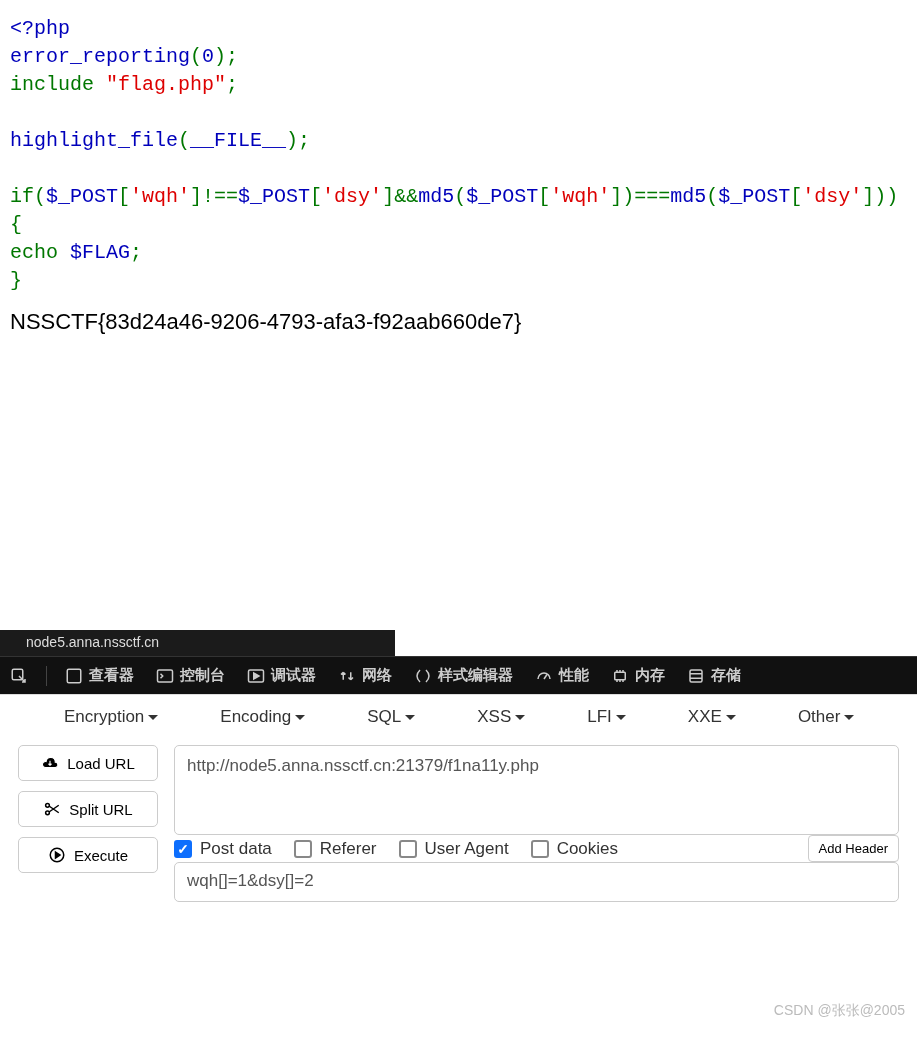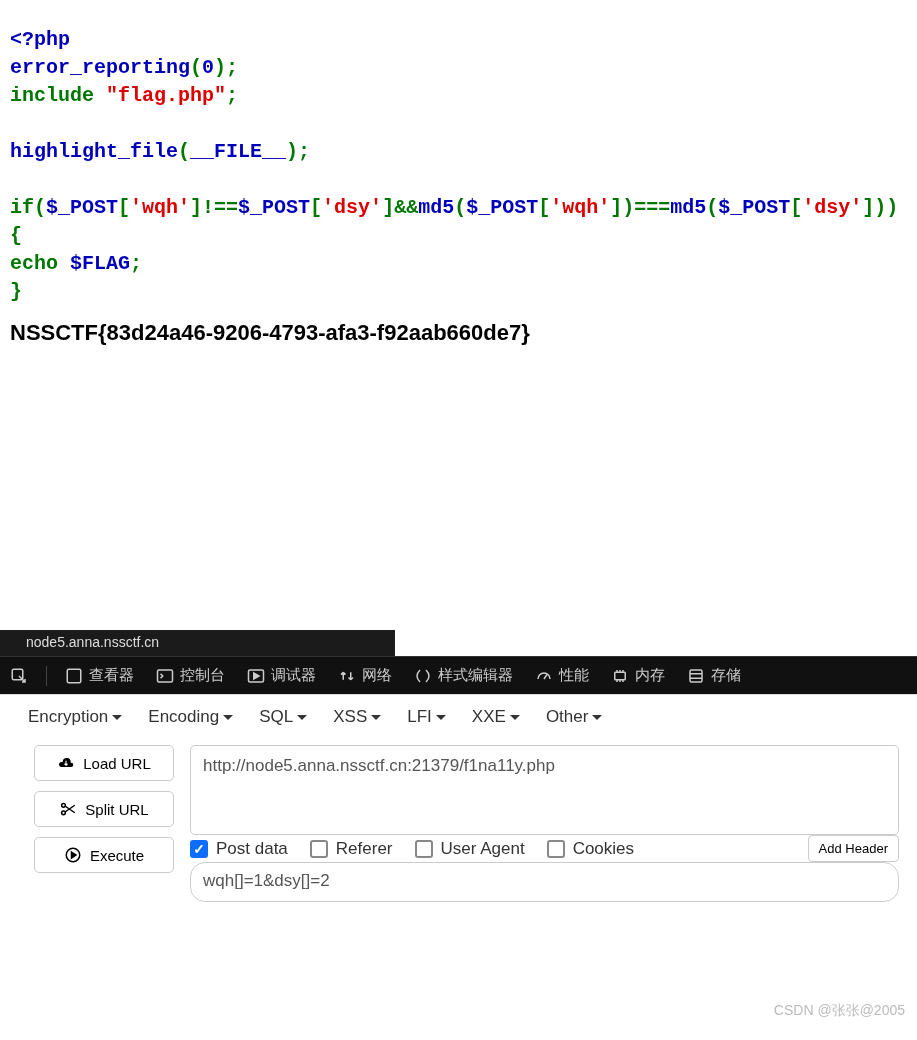--- a/index.html
+++ b/index.html
@@ -1,45 +1,45 @@
 <!DOCTYPE html>
 <html><head>
 <meta charset="utf-8">
 <style>
   * { box-sizing: border-box; margin: 0; padding: 0; }
   body { font-family: Arial, sans-serif; width: 917px; height: 1040px; background: #fff; overflow: hidden; position: relative; }
   
-  .code-area { padding: 26px 10px; font-family: "Courier New", monospace; font-size: 20px; line-height: 1.4; font-weight: bold; }
+  .code-area { padding: 15px 10px; font-family: "Courier New", monospace; font-size: 20px; line-height: 1.4; }
   .code-area .kw { color: #007700; }
   .code-area .fn { color: #0000BB; }
   .code-area .str { color: #DD0000; }
   .code-area .var { color: #0000BB; }
   .code-area .punct { color: #007700; }
   .code-area .num { color: #0000BB; }
   .flag-output { font-family: Arial, sans-serif; font-size: 22px; color: #000; margin-top: 12px; }
   
   .status-bar { position: absolute; top: 630px; left: 0; width: 395px; height: 26px; background: #1b1b1b; color: #ddd; font-size: 14px; padding: 4px 26px; }
   
   .devtools-tabs { position: absolute; top: 656px; left: 0; width: 917px; height: 38px; background: #111; color: #ccc; display: flex; align-items: center; font-size: 15px; padding: 0 6px; gap: 14px; border-top: 1px solid #333; }
-  .devtools-tabs .tab-item { display: flex; align-items: center; gap: 6px; cursor: pointer; padding: 6px 4px; white-space: nowrap; }
+  .devtools-tabs .tab-item { display: flex; align-items: center; gap: 6px; cursor: pointer; padding: 6px 4px; white-space: nowrap; font-weight: bold; }
   .devtools-tabs .icon-svg { width: 18px; height: 18px; }
   
   .hackbar { position: absolute; top: 694px; left: 0; width: 917px; background: #fff; border-top: 1px solid #ddd; padding: 12px 18px; }
   .hackbar-menu { display: flex; gap: 26px; font-size: 17px; color: #333; margin-bottom: 18px; padding-left: 10px; }
-  .hackbar-menu .menu-item { display: flex; align-items: center; gap: 4px; cursor: pointer; }
+  .hackbar-menu .menu-item { display: flex; align-items: center; gap: 4px; cursor: pointer; margin-left: 36px; }
   .caret { width: 0; height: 0; border-left: 5px solid transparent; border-right: 5px solid transparent; border-top: 5px solid #333; display: inline-block; }
   
   .hackbar-body { display: flex; gap: 16px; }
   .left-buttons { display: flex; flex-direction: column; gap: 10px; }
-  .btn { border: 1px solid #ccc; border-radius: 5px; padding: 8px 14px; font-size: 15px; background: #fff; display: flex; align-items: center; gap: 8px; cursor: pointer; min-width: 140px; justify-content: center; margin-left: 16px; }
+  .btn { border: 1px solid #ccc; border-radius: 5px; padding: 8px 14px; font-size: 15px; background: #fff; display: flex; align-items: center; gap: 8px; cursor: pointer; min-width: 140px; justify-content: center; }
   .btn .bicon { width: 18px; height: 18px; }
   
   .right-panel { flex: 1; display: flex; flex-direction: column; }
   .url-box { border: 1px solid #ccc; border-radius: 5px; padding: 10px 12px; font-size: 17px; color: #555; height: 90px; font-family: Arial; }
-  .post-box { border: 1px solid #ccc; border-radius: 15px; padding: 8px 12px; font-size: 17px; color: #555; height: 40px; font-family: Arial; }
+  .post-box { border: 1px solid #ccc; border-radius: 5px; padding: 8px 12px; font-size: 17px; color: #555; height: 40px; font-family: Arial; }
   
   .options-row { display: flex; align-items: center; gap: 22px; font-size: 17px; color: #333; }
   .chk { display: flex; align-items: center; gap: 8px; }
   .checkbox { width: 18px; height: 18px; border: 2px solid #888; border-radius: 3px; display: inline-flex; align-items: center; justify-content: center; }
   .checkbox.checked { background: #0d6efd; border-color: #0d6efd; color: #fff; font-size: 14px; font-weight: bold; }
   .add-header-btn { margin-left: auto; border: 1px solid #ccc; border-radius: 4px; padding: 5px 10px; font-size: 13px; background: #fff; cursor: pointer; }
   
   .watermark { position: absolute; bottom: 20px; right: 12px; color: #bbb; font-size: 14px; font-family: Arial; }
 </style>
 </head>

